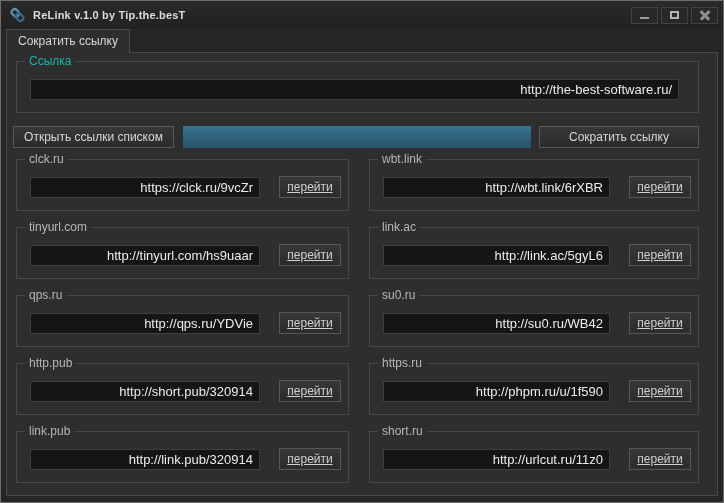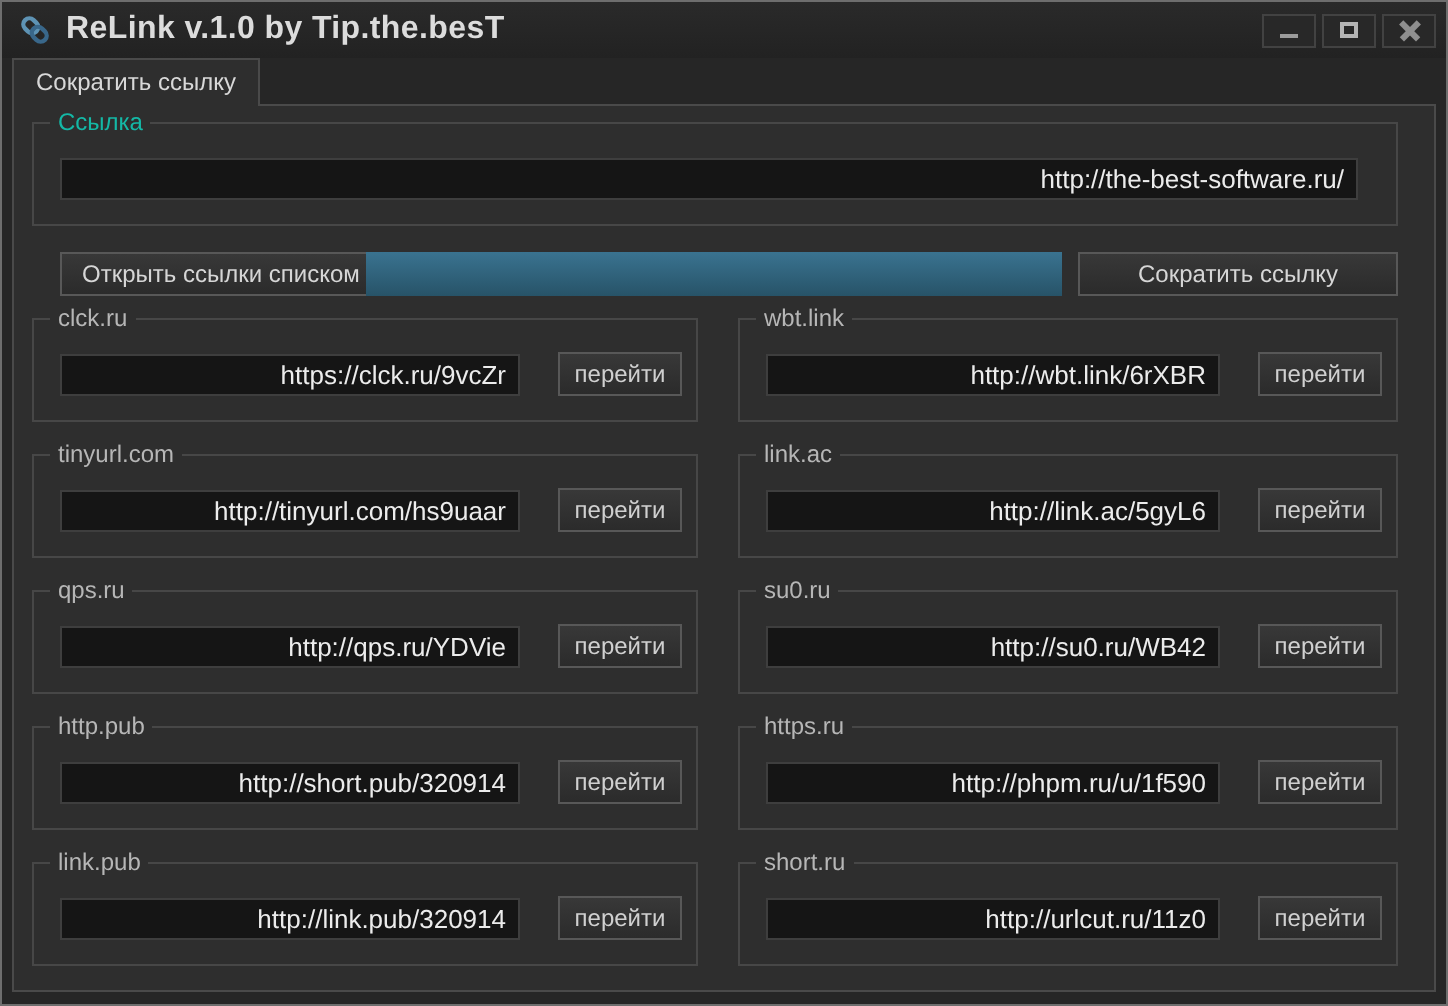--- a/index.html
+++ b/index.html
@@ -9,21 +9,21 @@
   .window{
     position:relative;width:724px;height:503px;
     background:#262626;border:1px solid #6e6e6e;outline:1px solid #161616;
     overflow:hidden;
   }
 
   
   .titlebar{height:28px;display:flex;align-items:center;padding:0 5px 0 8px;
     background:linear-gradient(#2a2a2a,#222);}
   .app-icon{width:17px;height:16px;margin-right:7px;flex:0 0 auto;}
-  .title{flex:1;font-size:16px;font-weight:bold;color:#dcdcdc;letter-spacing:.2px;
+  .title{flex:1;font-size:11px;font-weight:bold;color:#dcdcdc;letter-spacing:.2px;
     white-space:nowrap;overflow:hidden;}
   .winbtns{display:flex;gap:3px;}
   .winbtn{width:27px;height:17px;background:#282828;border:1px solid #424242;
     display:flex;align-items:center;justify-content:center;cursor:pointer;padding:0;}
   .glyph-min{width:9px;height:2px;background:#9b9b9b;margin-top:6px;}
   .glyph-max{width:9px;height:8px;border:2px solid #b5b5b5;}
   .glyph-close{position:relative;width:10px;height:10px;}
   .glyph-close::before,.glyph-close::after{content:"";position:absolute;left:-1px;top:4px;
     width:12px;height:2.5px;background:#8f8f8f;}
   .glyph-close::before{transform:rotate(45deg);}
@@ -49,34 +49,34 @@
   .btn{background:linear-gradient(#383838,#2b2b2b);border:1px solid #585858;
     color:#d6d6d6;font-size:12px;font-family:"Liberation Sans","DejaVu Sans",sans-serif;
     cursor:pointer;}
 
   
   .link-group{left:9px;top:8px;width:683px;height:52px;}
   .link-group .row{padding:17px 19px 0 13px;}
 
   
   .actions{position:absolute;left:0;top:73px;width:100%;height:22px;}
-  .btn-open{position:absolute;left:23px;top:0;width:161px;height:22px;}
+  .btn-open{position:absolute;left:6px;top:0;width:161px;height:22px;}
   .progress{position:absolute;left:176px;top:0;width:348px;height:22px;background:#1d1d1d;}
   .progress .fill{height:100%;background:linear-gradient(#3a7390,#275368);}
   .btn-shorten{position:absolute;left:532px;top:0;width:160px;height:22px;}
 
   
   .services{position:absolute;left:9px;top:106px;width:683px;
     display:grid;grid-template-columns:333px 330px;column-gap:20px;row-gap:16px;}
   .service{position:relative;height:52px;border:1px solid #474747;}
   .service .gb-label{position:absolute;top:-8px;left:8px;padding:0 4px;font-size:12px;
     color:#b6b6b6;background:#2e2e2e;line-height:14px;}
   .service .row{display:flex;align-items:center;padding:16px 7px 0 13px;}
   .service .txt{flex:1;margin-right:19px;}
-  .btn-go{width:62px;height:22px;flex:0 0 62px;color:#d0d0d0;}
+  .btn-go{width:62px;height:22px;flex:0 0 62px;text-decoration:underline;color:#d0d0d0;}
 </style>
 </head>
 <body>
 
 <div class="window">
 
   <div class="titlebar">
     <svg class="app-icon" viewBox="0 0 17 16">
       <g transform="rotate(45 8.5 8)">
         <rect x="1.5" y="5" width="8" height="6" rx="3" fill="none" stroke="#5e93b4" stroke-width="2.2"></rect>

